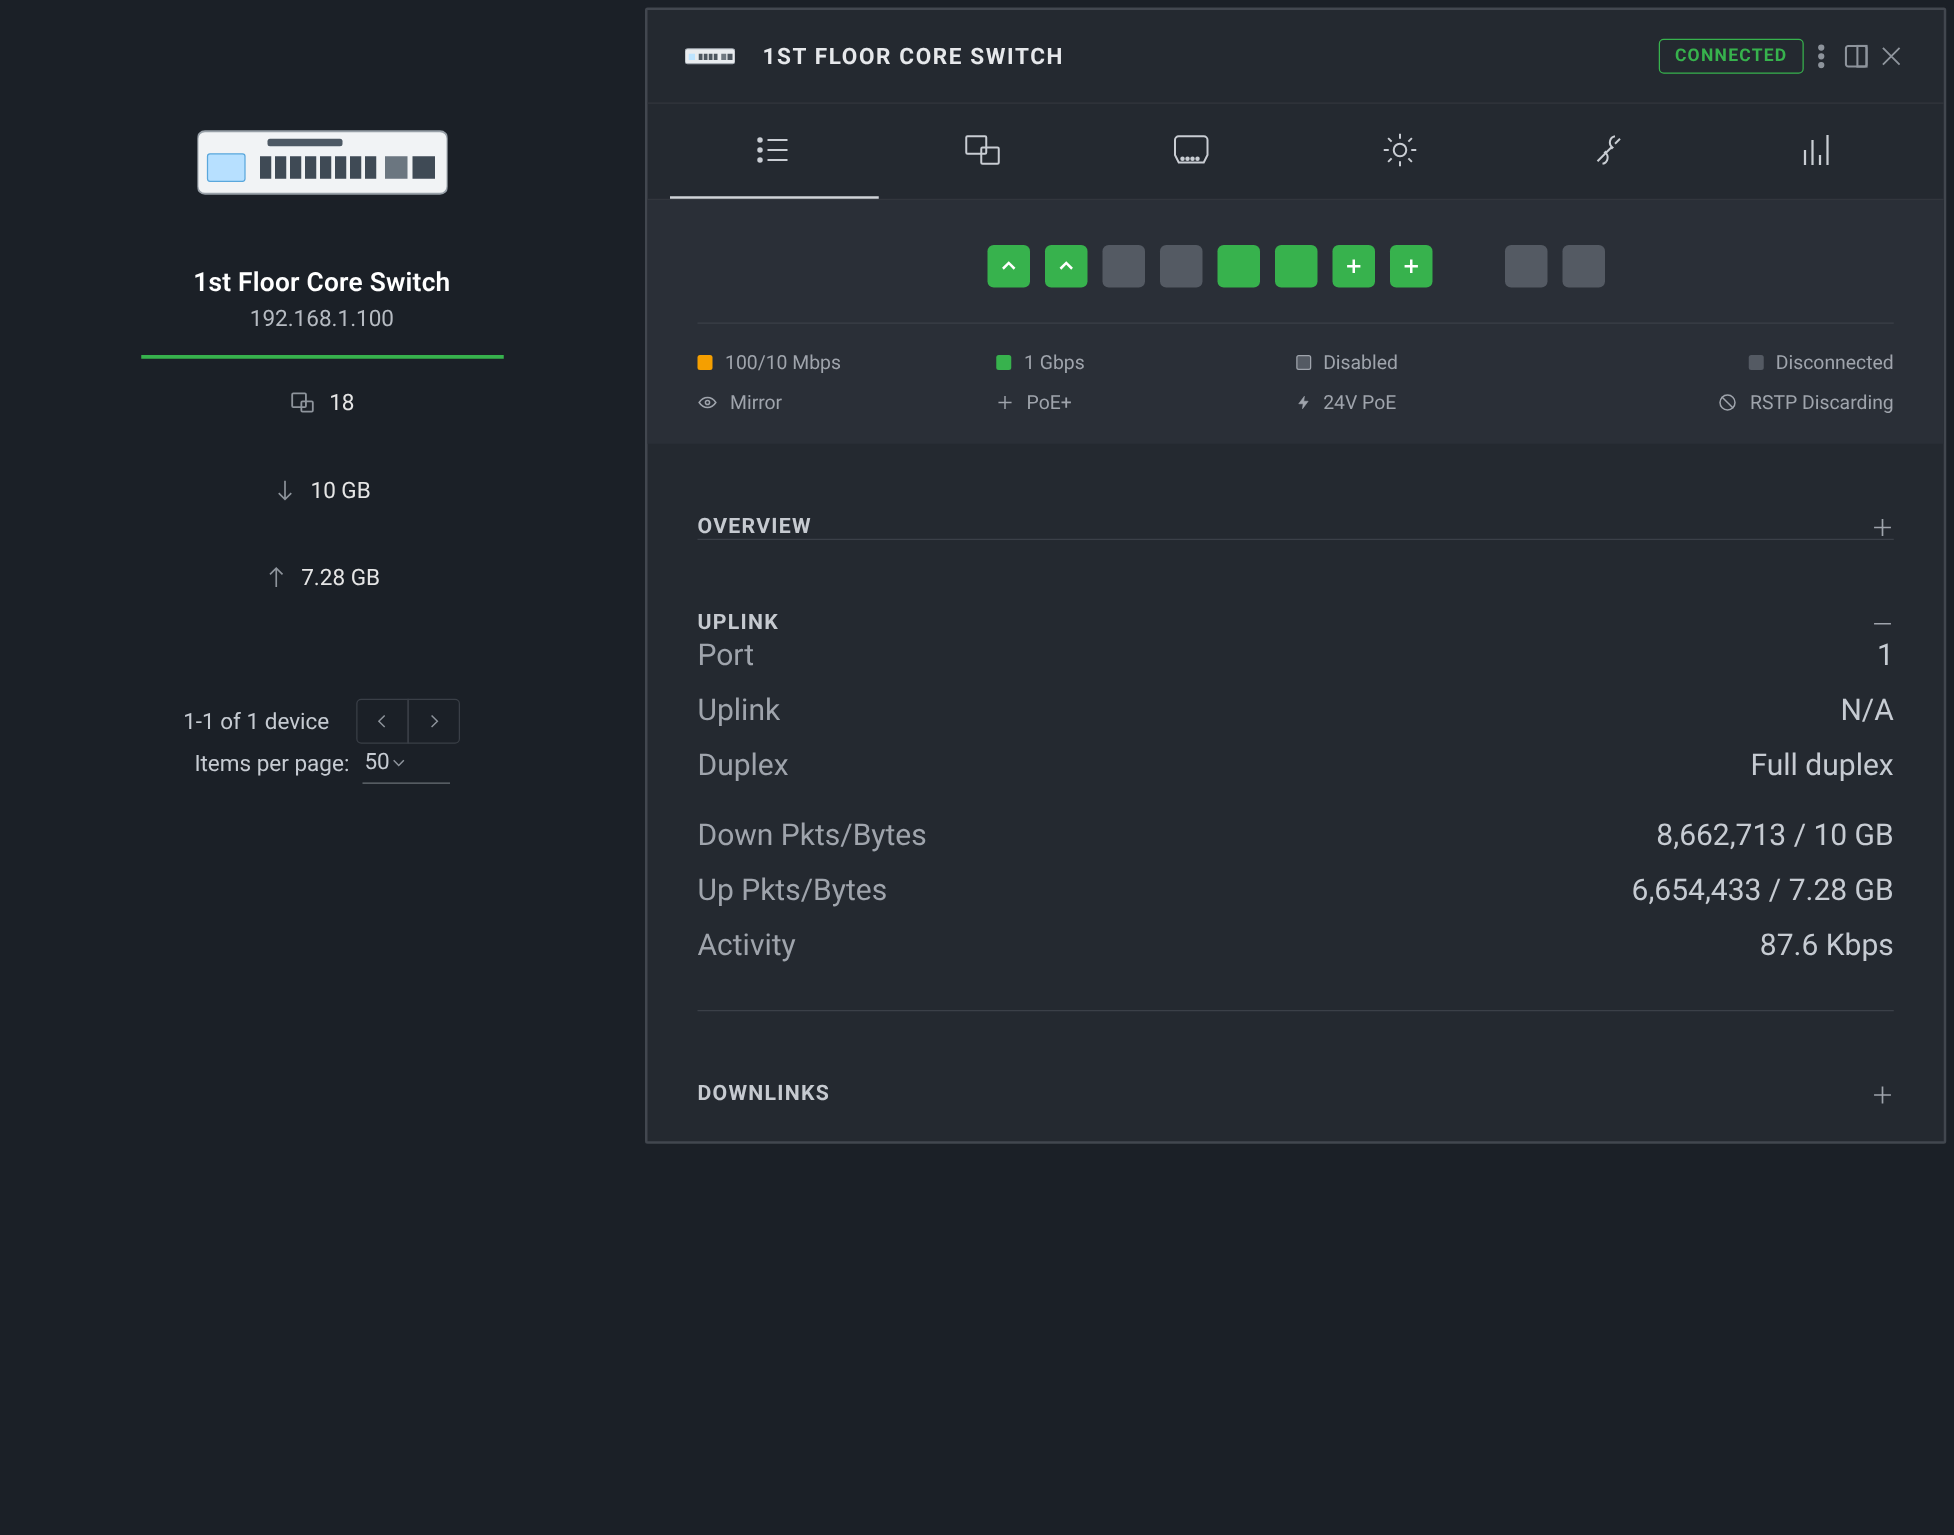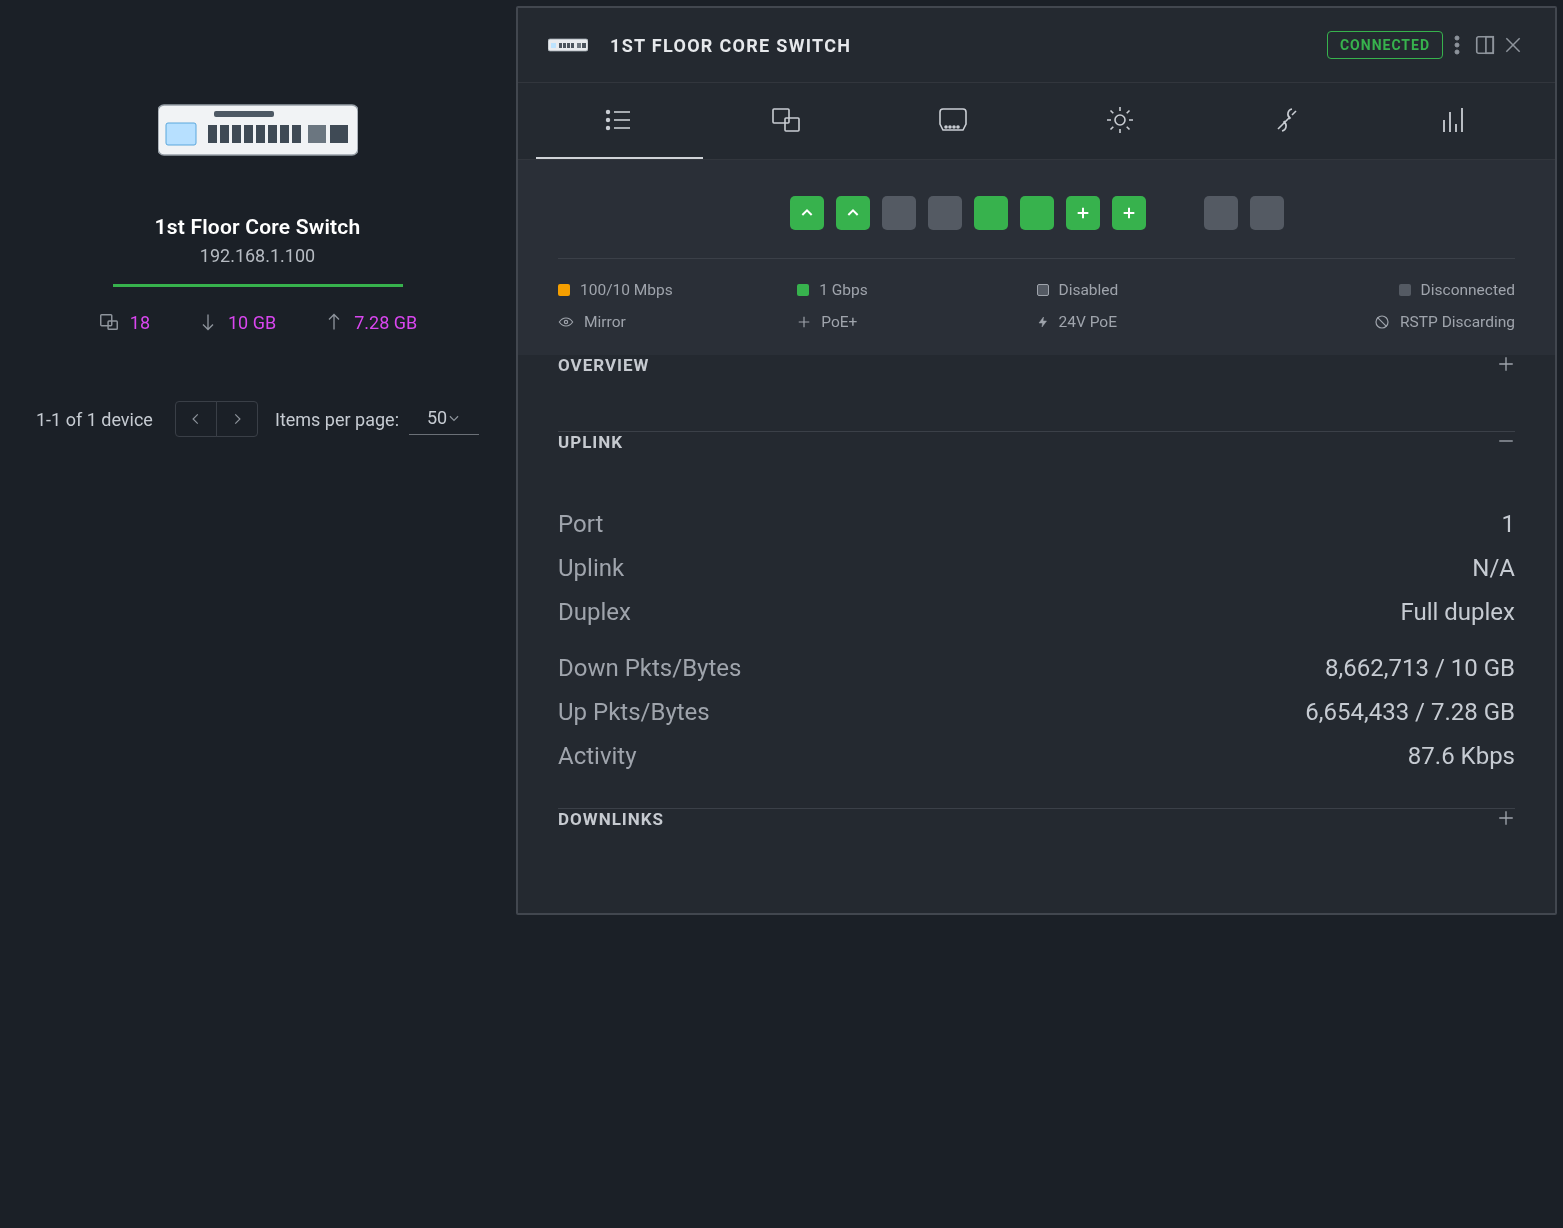--- a/index.html
+++ b/index.html
@@ -51,63 +51,64 @@
   }
   .status-bar {
     margin-top: 18px;
     width: 290px;
     height: 3px;
     background: #37b24d;
   }
   .device-stats {
     margin-top: 24px;
     display: flex;
-    flex-direction: row;
+    flex-direction: column;
     align-items: center;
     gap: 48px;
-    color: #d946ef;
+    color: #e5e5e5;
     font-size: 18px;
   }
   .stat {
     display: flex;
     align-items: center;
     gap: 10px;
   }
   .stat svg { stroke: #8e949c; }
 
   
   .pagination-row {
     width: 443px;
-    margin-top: 68px;
+    margin-top: 86px;
     display: flex;
     align-items: center;
     justify-content: space-between;
     font-size: 18px;
     color: #c6cbd2;
+    flex-direction: column;
   }
   .pagination-left { display: flex; align-items: center; gap: 22px; }
   .pager-buttons { display: flex; }
   .pager-btn {
     width: 42px; height: 36px;
     border: 1px solid #3a3f47;
     background: transparent;
     display: flex; align-items: center; justify-content: center;
     cursor: pointer;
   }
   .pager-btn:first-child { border-radius: 4px 0 0 4px; }
   .pager-btn:last-child { border-radius: 0 4px 4px 0; margin-left: -1px; }
   .pager-btn svg { stroke: #8e949c; }
 
   .pagination-right { display: flex; align-items: center; gap: 10px; }
   .ipp-select {
     position: relative;
     width: 70px;
     border-bottom: 1px solid #6b7077;
     padding: 4px 2px 6px 2px;
-    display: flex; align-items: center; justify-content: center;
+    display: flex; align-items: center; justify-content: flex-start;
     font-size: 18px;
     color: #c6cbd2;
     cursor: pointer;
   }
 
   
   .panel {
     position: absolute;
     top: 6px;
     right: 6px;
@@ -210,21 +211,21 @@
   .legend-item.right { justify-content:flex-end; }
 
   .sections {
     padding: 0 40px 28px 40px;
   }
   .section {
     border-bottom: 1px solid #3b4048;
   }
   .section-header {
     height: 76px;
-    display:flex; align-items:flex-start; justify-content:space-between;
+    display:flex; align-items:flex-end; justify-content:space-between;
     cursor: pointer;
     gap: 10px;
   }
   .section-title {
     font-size: 17px;
     font-weight: 700;
     letter-spacing: 1px;
     color: #c6cad0;
   }
   .section-header svg { stroke:#9fa4ac; }

